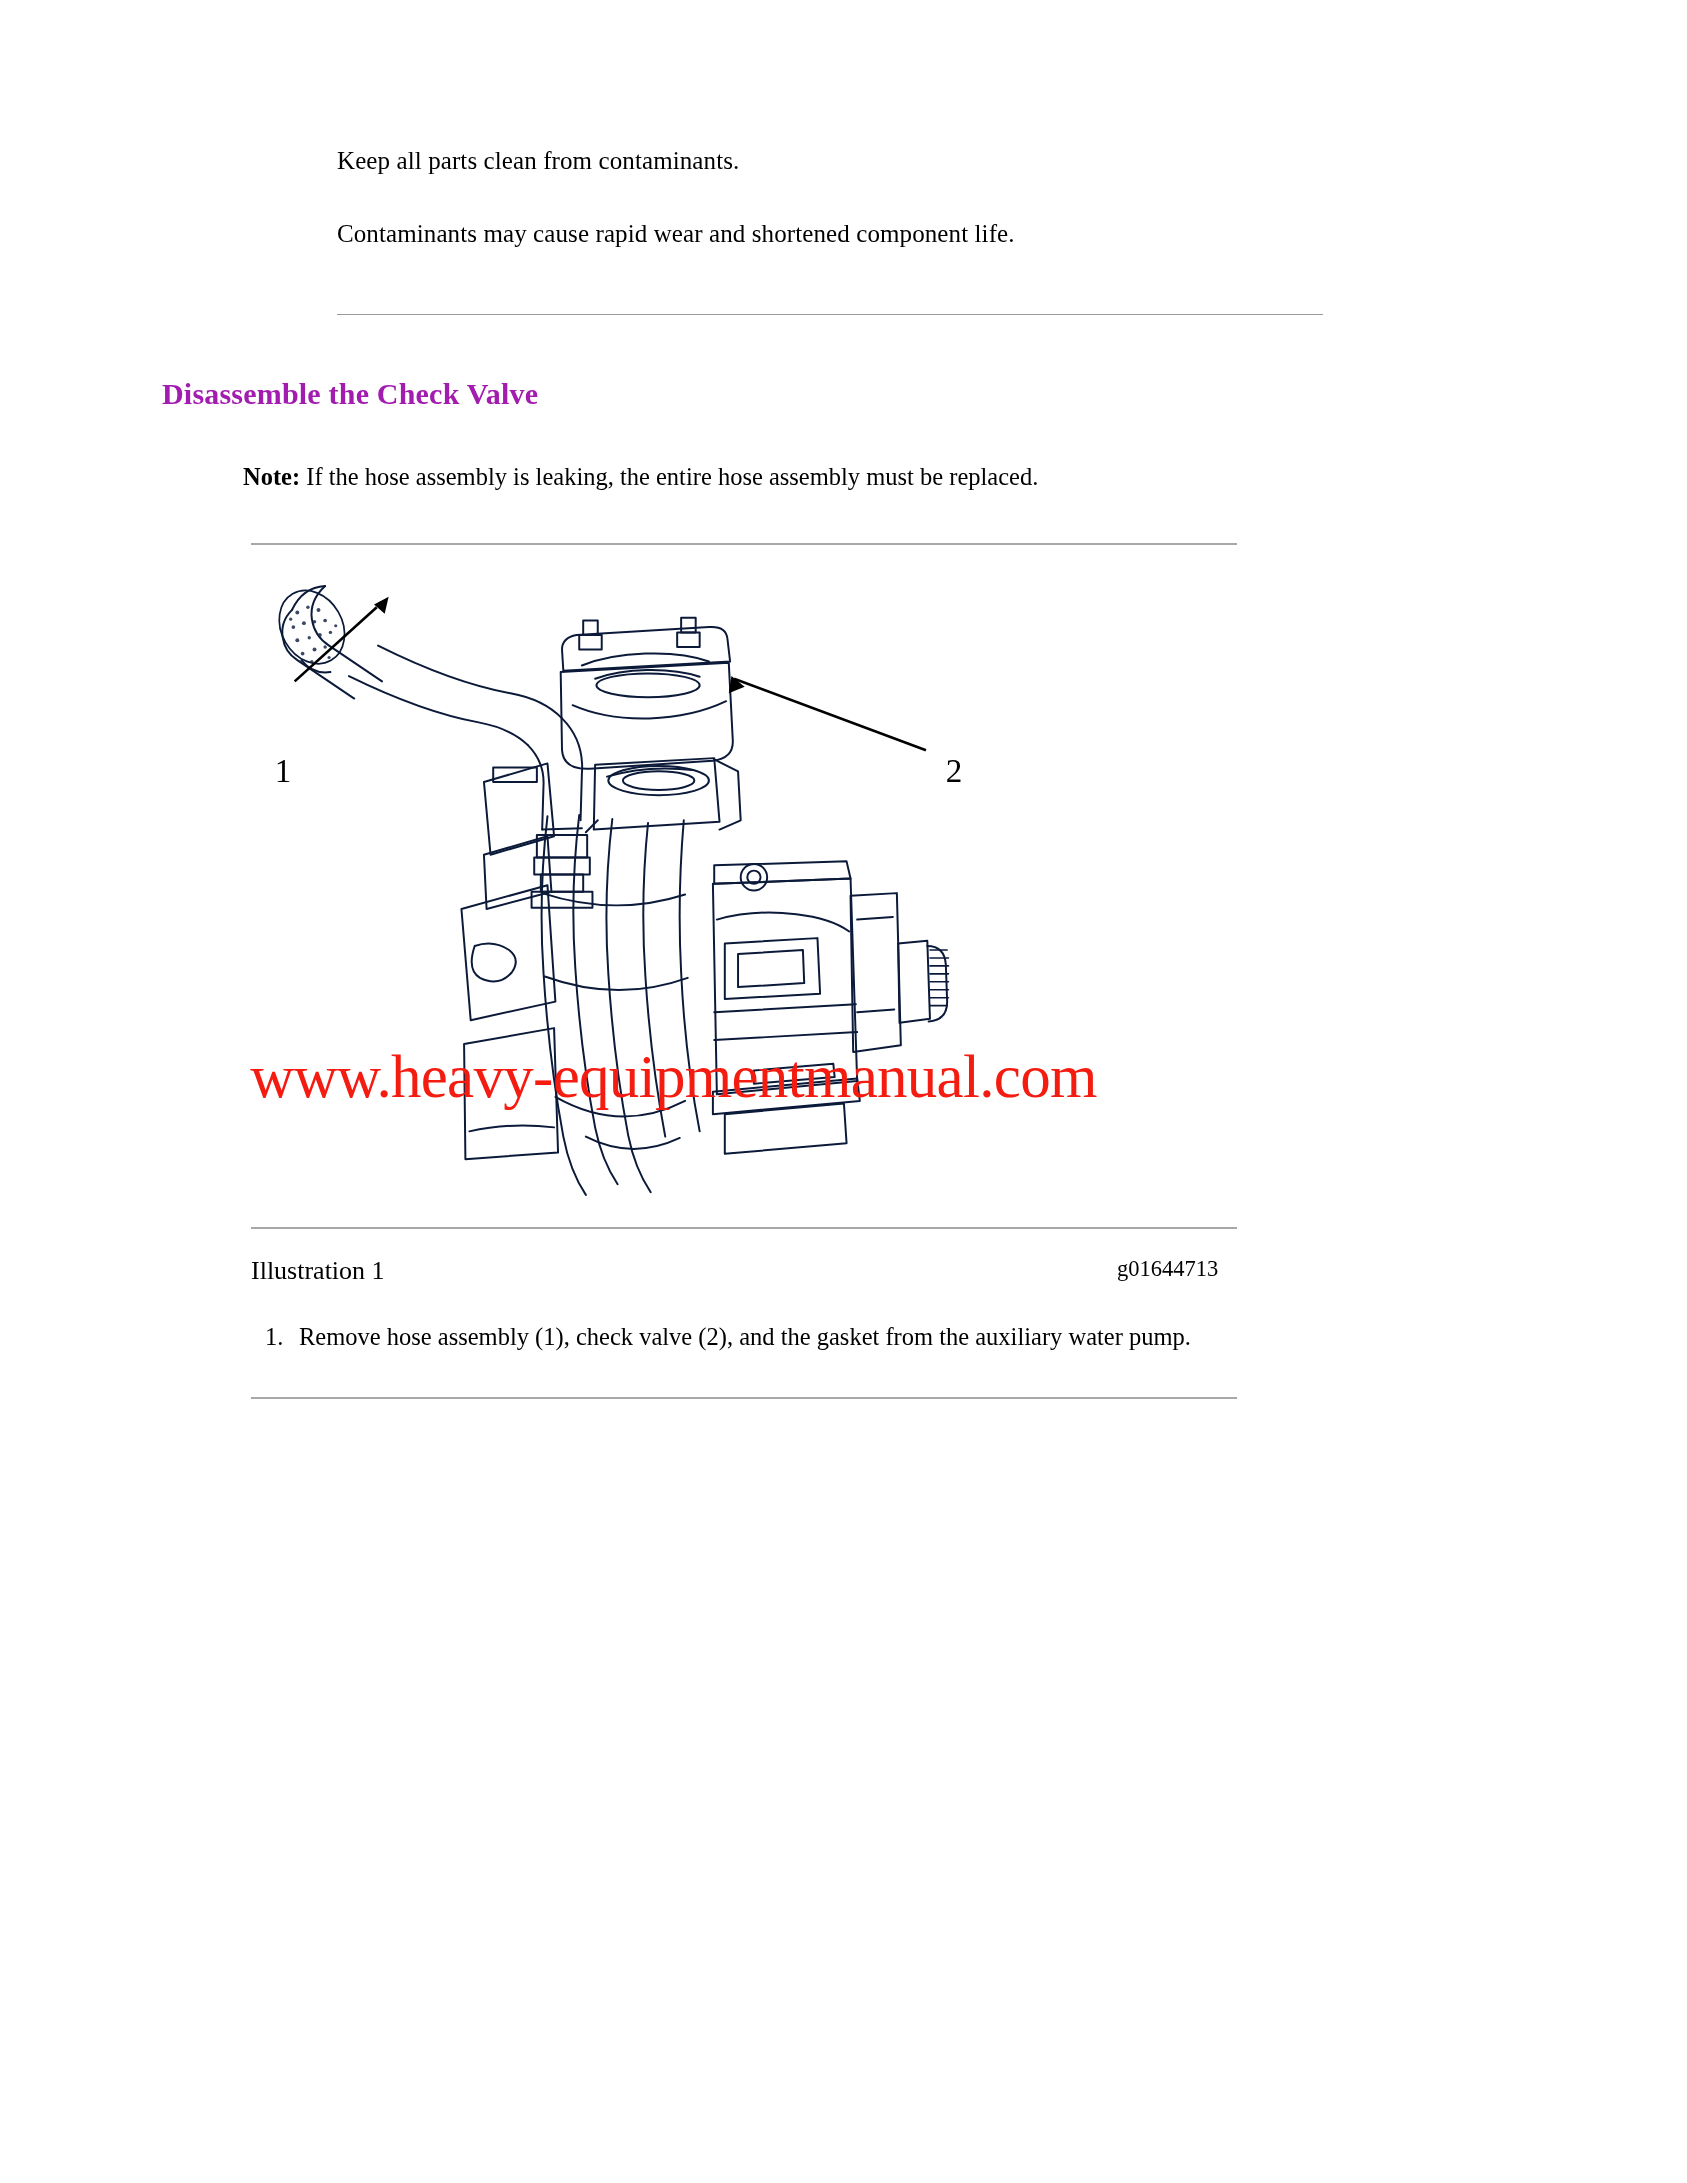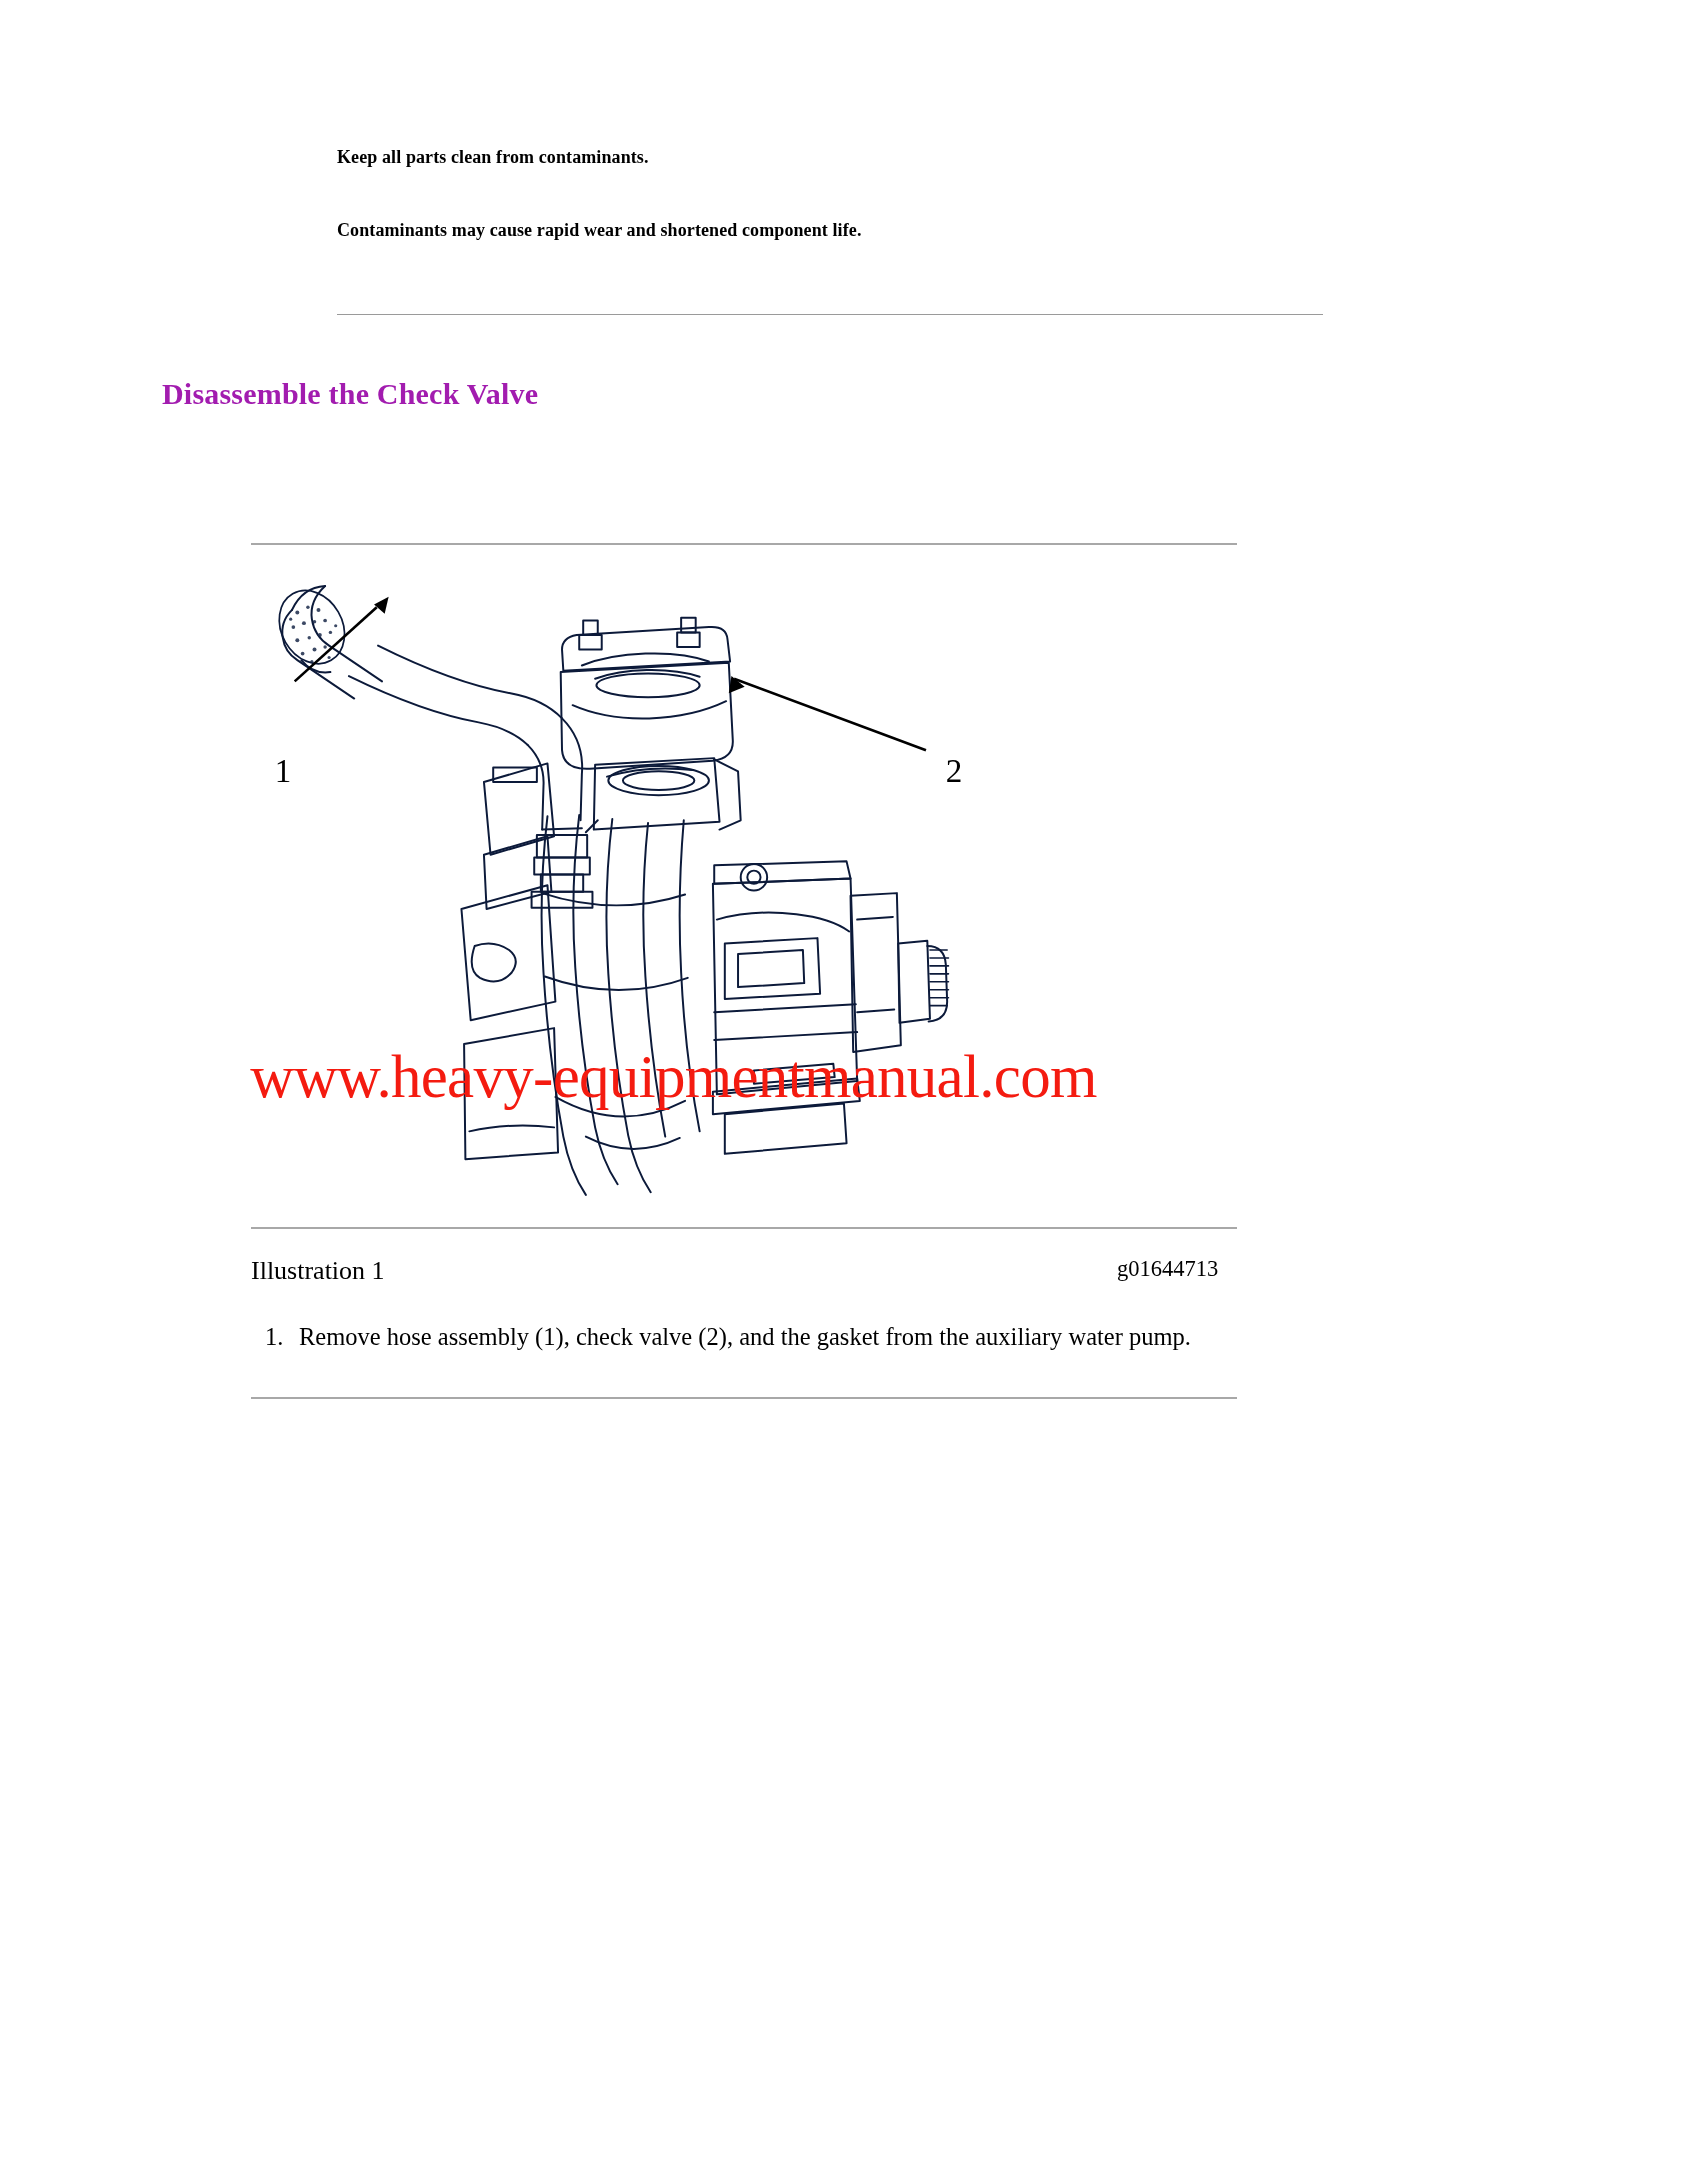--- a/index.html
+++ b/index.html
@@ -17,22 +17,22 @@
   }
   .page {
     position: absolute;
     left: 0; top: 0;
     width: 1687px;
     height: 2183px;
   }
   .warn-line {
     position: absolute;
     left: 337px;
-    font-weight: bold;
-    font-size: 18px;
+    font-weight: normal;
+    font-size: 25px;
     letter-spacing: 0.1px;
     white-space: nowrap;
   }
   #warn1 { top: 147px; }
   #warn2 { top: 220px; }
 
   .hr {
     position: absolute;
     background: #9a9a9a;
     height: 1.3px;
@@ -115,20 +115,23 @@
 <div class="page">
 
   <div class="warn-line" id="warn1">Keep all parts clean from contaminants.</div>
 
   <div class="warn-line" id="warn2">Contaminants may cause rapid wear and shortened component life.</div>
 
   <div class="hr" id="hr-top"></div>
 
   <div id="section-title">Disassemble the Check Valve</div>
 
+  <div id="note-line">
+    <span class="note-label">Note:</span><span> If the hose assembly is leaking, the entire hose assembly must be replaced.</span>
+  </div>
 
   <div class="hr" id="hr-fig-top"></div>
 
   <div id="figure-area">
     <svg id="figure-svg" width="986" height="675" viewBox="0 0 1490 1020" xmlns="http://www.w3.org/2000/svg">
       <g fill="none" stroke="#0c1a3a" stroke-width="3" stroke-linejoin="round" stroke-linecap="round">
 
         <path d="M62 92 q-18 18 -14 42 q3 22 22 34 l86 58"></path>
         <path d="M112 56 q-24 22 -20 50 q4 26 26 40 l80 54"></path>
         <path d="M62 92 q16 -34 50 -36"></path>

